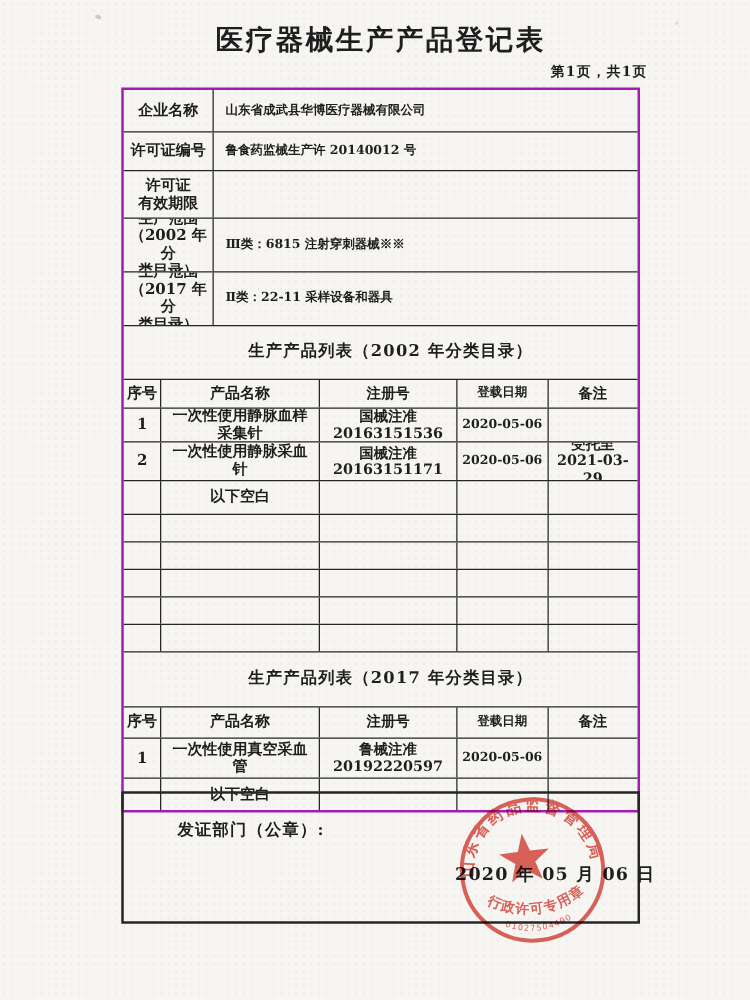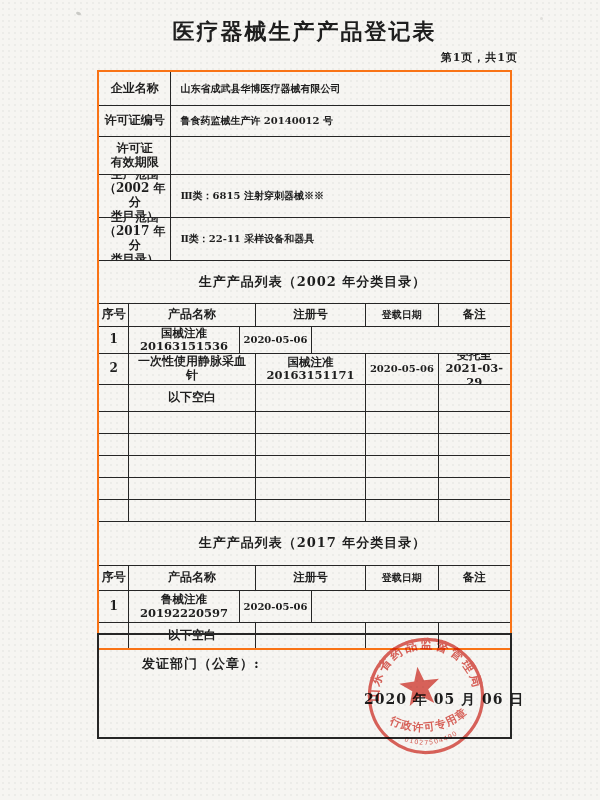--- a/index.html
+++ b/index.html
@@ -23,21 +23,21 @@
     position:absolute;left:97px;top:17px;width:415px;
     text-align:center;font-size:22px;font-weight:bold;letter-spacing:2px;
   }
   #page-info{
     position:absolute;left:97px;top:50px;width:421px;
     text-align:right;font-size:11px;font-weight:bold;letter-spacing:1px;
   }
 
   #main-table{
     position:absolute;left:97px;top:70px;width:415px;
-    border:2px solid #f97316;box-sizing:border-box;
+    border:2px solid #a21caf;box-sizing:border-box;
     background:transparent;
   }
   .row{display:flex;border-bottom:1.4px solid #262626;align-items:stretch;}
   .row.last{border-bottom:none;}
   .cell{
     display:flex;align-items:center;justify-content:center;
     text-align:center;line-height:1.15;box-sizing:border-box;
     border-right:1.4px solid #262626;
     font-weight:bold;font-size:12px;white-space:pre-line;
     overflow:hidden;
@@ -115,20 +115,21 @@
   </div>
   <div class="row h22">
     <div class="cell c-seq">序号</div>
     <div class="cell c-name">产品名称</div>
     <div class="cell c-reg">注册号</div>
     <div class="cell c-date">登载日期</div>
     <div class="cell c-note">备注</div>
   </div>
   <div class="row h26">
     <div class="cell c-seq">1</div>
+    <div class="cell c-name">一次性使用静脉血样采集针</div>
     <div class="cell c-reg">国械注准
 20163151536</div>
     <div class="cell c-date">2020-05-06</div>
     <div class="cell c-note"></div>
   </div>
   <div class="row h30">
     <div class="cell c-seq">2</div>
     <div class="cell c-name">一次性使用静脉采血针</div>
     <div class="cell c-reg">国械注准
 20163151171</div>
@@ -184,20 +185,21 @@
   </div>
   <div class="row h24">
     <div class="cell c-seq">序号</div>
     <div class="cell c-name">产品名称</div>
     <div class="cell c-reg">注册号</div>
     <div class="cell c-date">登载日期</div>
     <div class="cell c-note">备注</div>
   </div>
   <div class="row h31">
     <div class="cell c-seq">1</div>
+    <div class="cell c-name">一次性使用真空采血管</div>
     <div class="cell c-reg">鲁械注准
 20192220597</div>
     <div class="cell c-date">2020-05-06</div>
     <div class="cell c-note"></div>
   </div>
   <div class="row h25 last">
     <div class="cell c-seq"></div>
     <div class="cell c-name">以下空白</div>
     <div class="cell c-reg"></div>
     <div class="cell c-date"></div>

